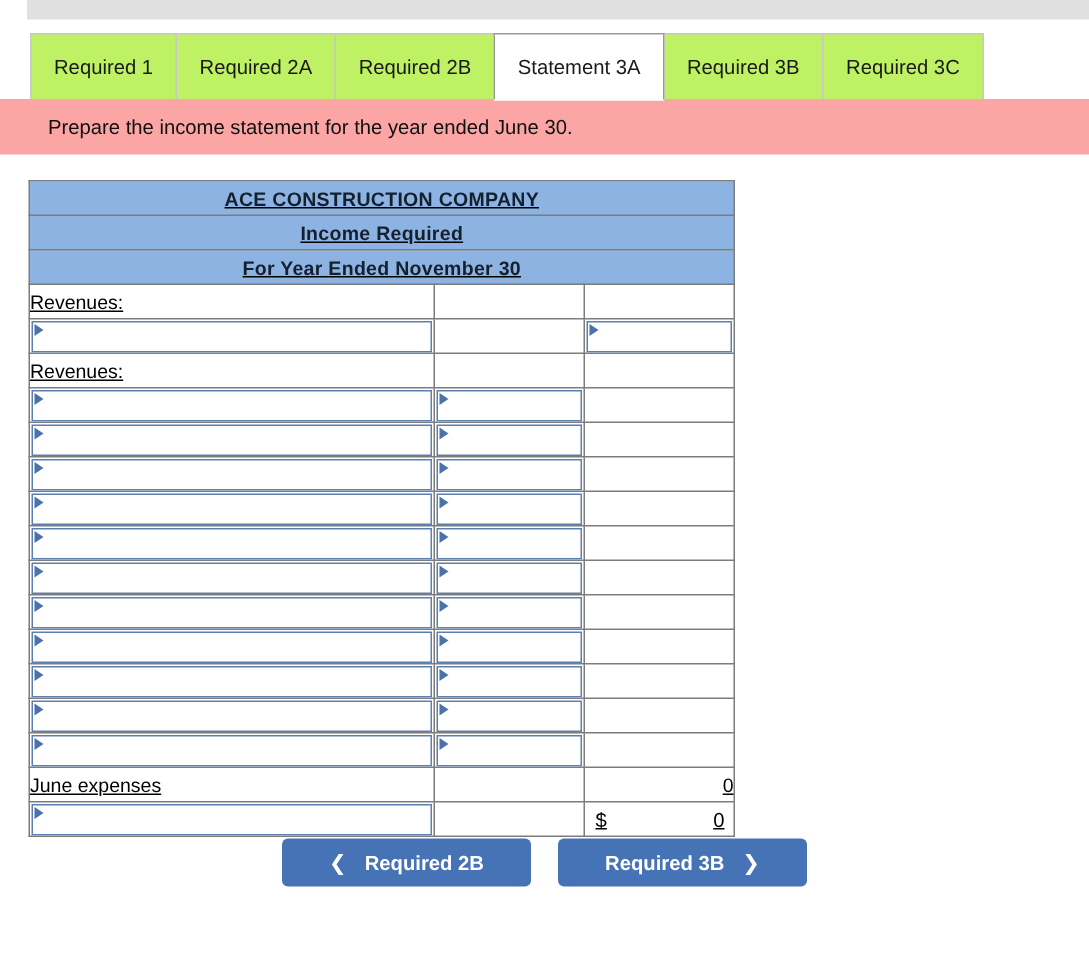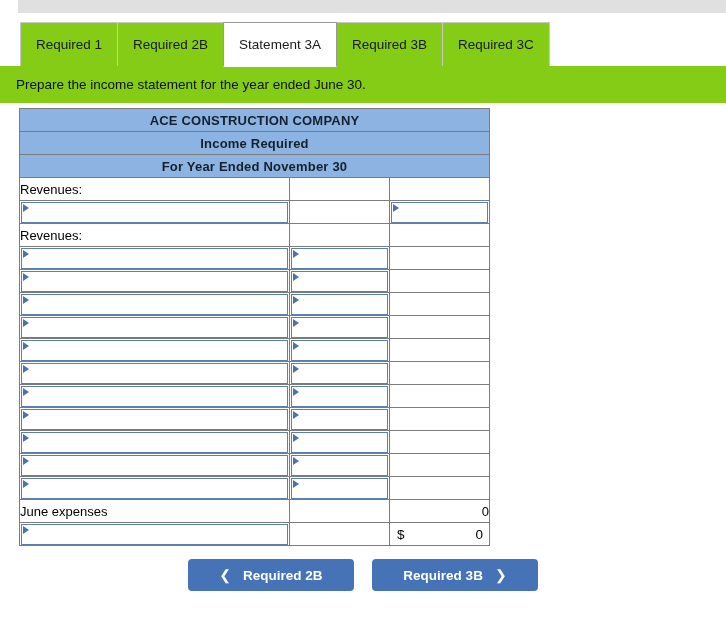--- a/index.html
+++ b/index.html
@@ -40,21 +40,21 @@
     box-sizing: border-box;
   }
   .tab {
     height: 45px;
     display: flex;
     align-items: center;
     justify-content: center;
     padding: 0 15px;
     font-size: 13.5px;
     color: #1a1a1a;
-    background: #84cc16;
+    background: #bef264;
     border: 1px solid #c8c8c8;
     border-bottom: 1px solid #9a9a9a;
     margin-right: -1px;
     box-sizing: border-box;
     white-space: nowrap;
     cursor: pointer;
   }
   .tab.active {
     background: #ffffff;
     border: 1px solid #9a9a9a;
@@ -69,34 +69,35 @@
     box-sizing: border-box;
   }
 
   
   .banner {
     position: absolute;
     left: 0;
     top: 66px;
     width: 726px;
     height: 37px;
-    background: #84cc16;
+    background: #fca5a5;
     display: flex;
     align-items: center;
-    padding-left: 16px;
+    padding-left: 32px;
     box-sizing: border-box;
     font-size: 13.5px;
     color: #101010;
   }
 
   
   .stmt-wrap {
     position: absolute;
     left: 19px;
-    top: 108px;
+    top: 120px;
+    text-decoration: underline;
   }
   table.stmt {
     border-collapse: collapse;
     table-layout: fixed;
     width: 470px;
     background: #ffffff;
   }
   table.stmt td {
     border: 1px solid #7c7c7c;
     height: 23px;
@@ -199,20 +200,23 @@
   }
 </style>
 </head>
 <body>
 
 <div class="top-strip"></div>
 
 <div class="tab-bar">
   <div class="tab">
       <span>Required 1</span>
+    </div>
+  <div class="tab">
+      <span>Required 2A</span>
     </div>
   <div class="tab">
       <span>Required 2B</span>
     </div>
   <div class="tab active">
       <span>Statement 3A</span>
     </div>
   <div class="tab">
       <span>Required 3B</span>
     </div>

